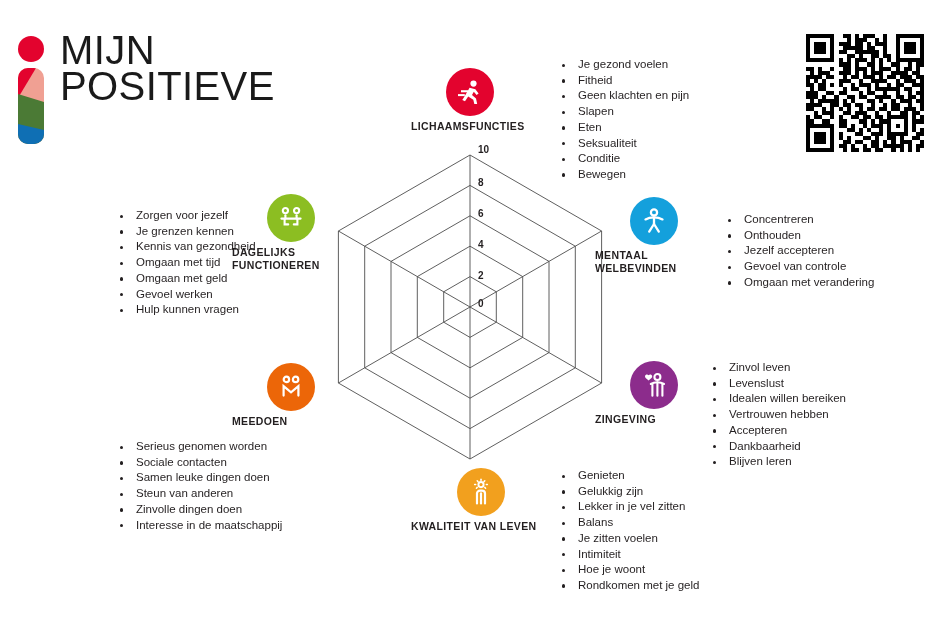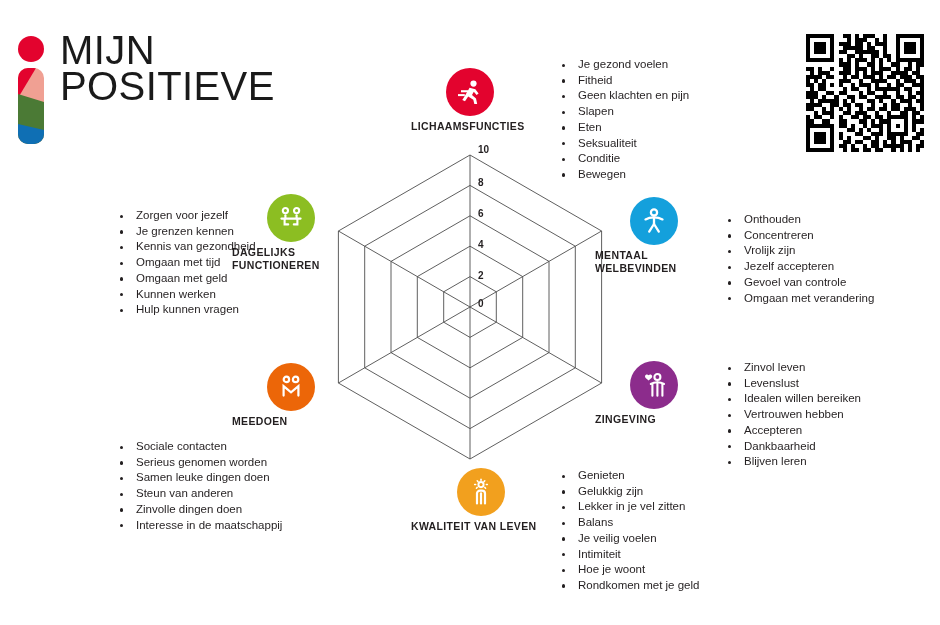--- a/index.html
+++ b/index.html
@@ -104,21 +104,21 @@
     content: "";
     position: absolute;
     left: 6px; top: 6.5px;
     width: 3.4px; height: 3.4px;
     border-radius: 50%;
     background: #231f20;
   }
 
   #list-lichaamsfuncties { left: 540px; top: 41px; }
   #list-mentaal          { left: 706px; top: 196px; }
-  #list-zingeving        { left: 706px; top: 344px; }
+  #list-zingeving        { left: 691px; top: 344px; }
   #list-kwaliteit        { left: 540px; top: 452px; }
   #list-meedoen          { left: 98px;  top: 423px; }
   #list-dagelijks        { left: 98px;  top: 192px; }
 </style>
 </head>
 <body>
 
 <div id="logo">
   <svg id="logo-mark" viewBox="0 0 38 108">
     <circle cx="19" cy="13" r="13" fill="#e3032e"></circle>
@@ -507,59 +507,58 @@
   <li>Fitheid</li>
   <li>Geen klachten en pijn</li>
   <li>Slapen</li>
   <li>Eten</li>
   <li>Seksualiteit</li>
   <li>Conditie</li>
   <li>Bewegen</li>
 </ul>
 
 <ul class="blist" id="list-mentaal">
+  <li>Concentreren</li>
   <li>Onthouden</li>
-  <li>Concentreren</li>
-  <li>Vrolijk zijn</li>
   <li>Jezelf accepteren</li>
   <li>Gevoel van controle</li>
   <li>Omgaan met verandering</li>
 </ul>
 
 <ul class="blist" id="list-zingeving">
   <li>Zinvol leven</li>
   <li>Levenslust</li>
   <li>Idealen willen bereiken</li>
   <li>Vertrouwen hebben</li>
   <li>Accepteren</li>
   <li>Dankbaarheid</li>
   <li>Blijven leren</li>
 </ul>
 
 <ul class="blist" id="list-kwaliteit">
   <li>Genieten</li>
   <li>Gelukkig zijn</li>
   <li>Lekker in je vel zitten</li>
   <li>Balans</li>
-  <li>Je veilig voelen</li>
+  <li>Je zitten voelen</li>
   <li>Intimiteit</li>
   <li>Hoe je woont</li>
   <li>Rondkomen met je geld</li>
 </ul>
 
 <ul class="blist" id="list-meedoen">
+  <li>Serieus genomen worden</li>
   <li>Sociale contacten</li>
-  <li>Serieus genomen worden</li>
   <li>Samen leuke dingen doen</li>
   <li>Steun van anderen</li>
   <li>Zinvolle dingen doen</li>
   <li>Interesse in de maatschappij</li>
 </ul>
 
 <ul class="blist" id="list-dagelijks">
   <li>Zorgen voor jezelf</li>
   <li>Je grenzen kennen</li>
   <li>Kennis van gezondheid</li>
   <li>Omgaan met tijd</li>
   <li>Omgaan met geld</li>
-  <li>Kunnen werken</li>
+  <li>Gevoel werken</li>
   <li>Hulp kunnen vragen</li>
 </ul>
 
 </body></html>

